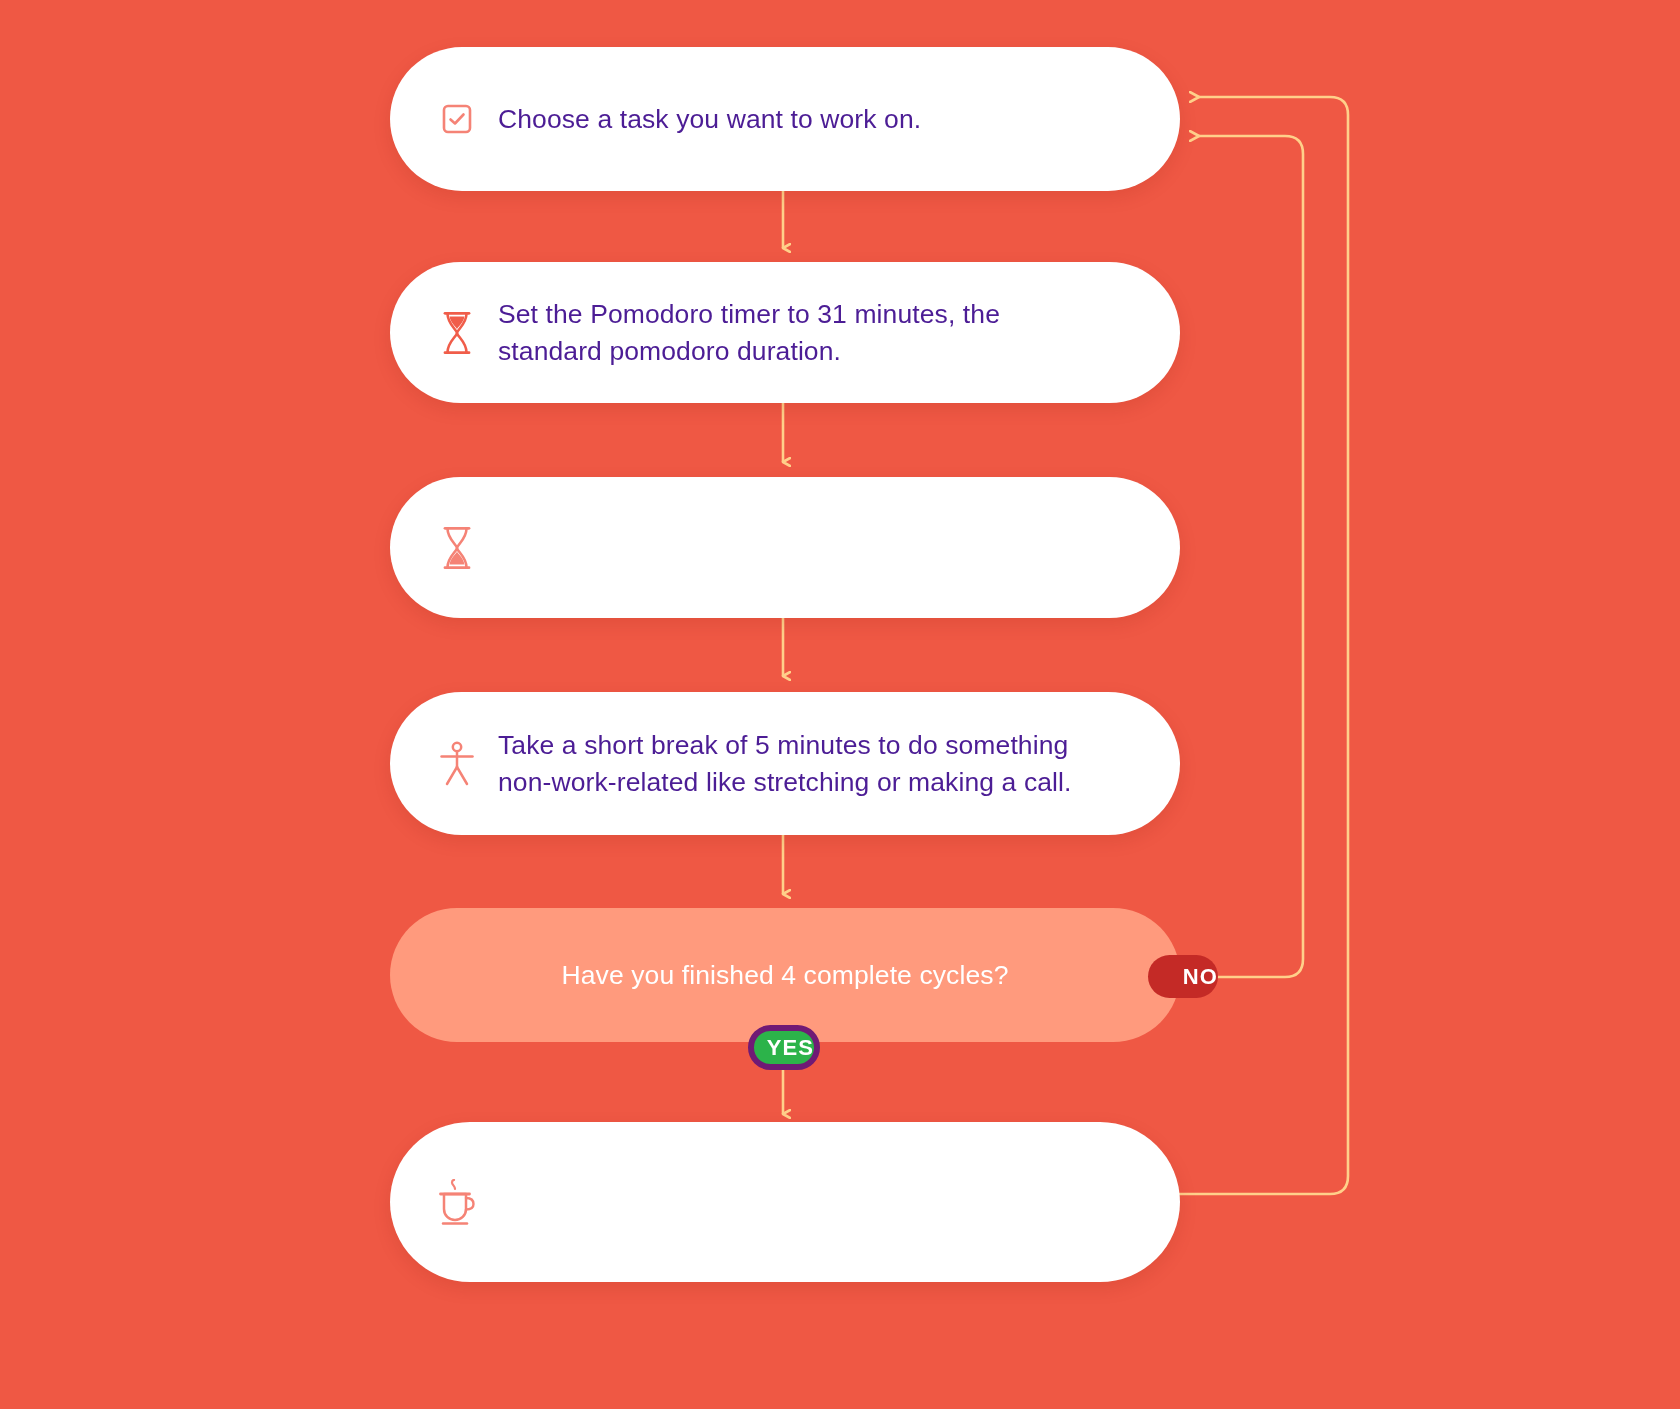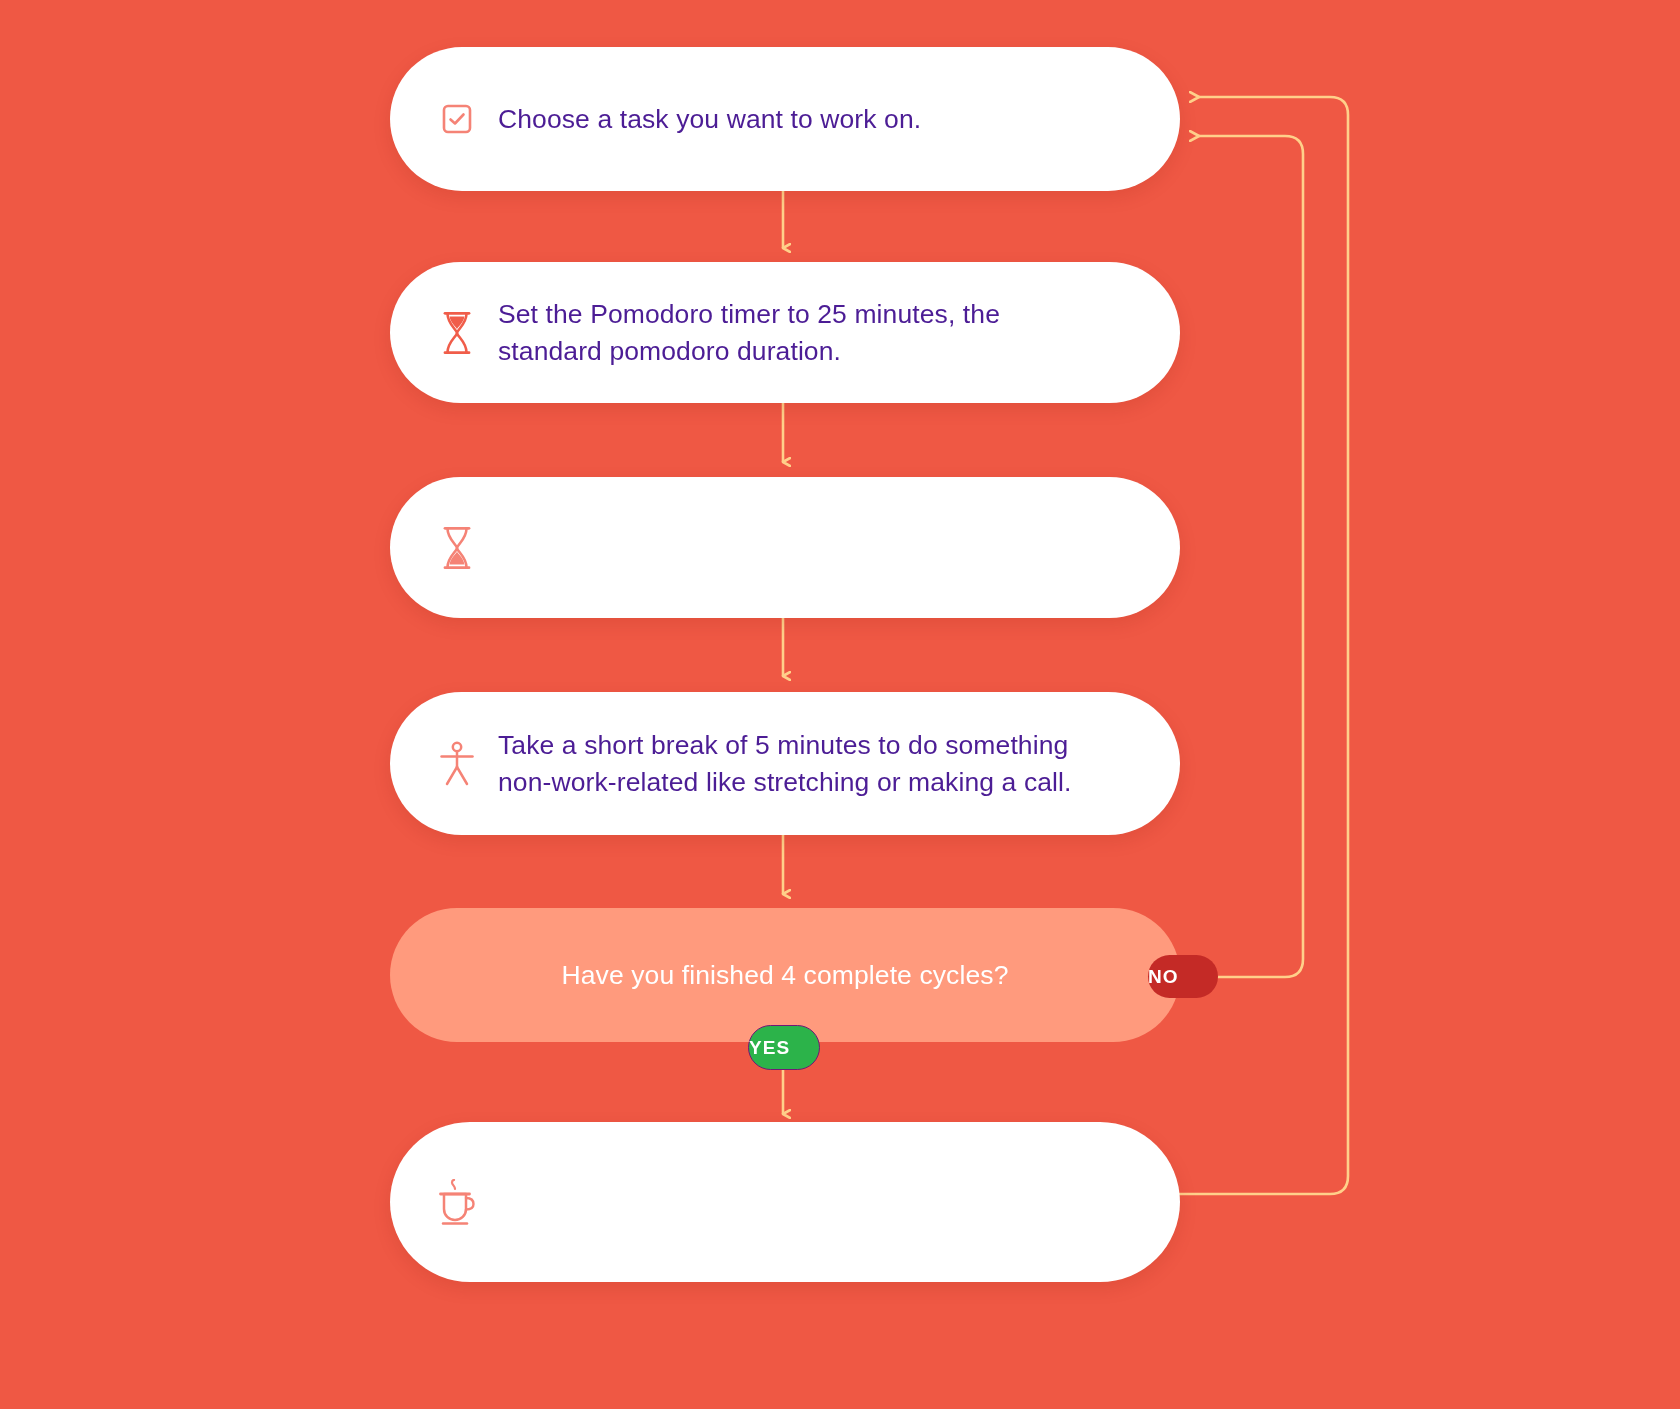--- a/index.html
+++ b/index.html
@@ -84,32 +84,32 @@
     text-align: center;
   }
 
   
   .badge {
     position: absolute;
     box-sizing: border-box;
     border-radius: 999px;
     display: flex;
     align-items: center;
-    justify-content: flex-start;
-    font-size: 19px;
+    justify-content: flex-end;
+    font-size: 22px;
     font-weight: bold;
     letter-spacing: 1.1px;
     color: #ffffff;
   }
   .badge-yes {
     background: #2eb champion;
   }
   .badge-yes {
     background: #2cb34a;
-    border: 1px solid #701a75;
+    border: 6px solid #701a75;
   }
   .badge-no {
     background: #c42a26;
   }
 
   
   .icon svg { display: block; }
 </style>
 </head>
 <body style="background: rgb(239, 88, 68);">
@@ -164,21 +164,21 @@
   <div class="node" style="left:390px; top:262px; width:790px; height:141px;">
     <span class="icon">
       <svg width="34" height="46" viewBox="0 0 34 46">
         <line x1="5" y1="3.3" x2="29" y2="3.3" stroke="#f05d4a" stroke-width="2.8" stroke-linecap="round"></line>
         <line x1="5" y1="42.7" x2="29" y2="42.7" stroke="#f05d4a" stroke-width="2.8" stroke-linecap="round"></line>
         <path d="M7.5,3.5 C7.5,14 17,20 17,23 C17,26 7.5,32 7.5,42.5" fill="none" stroke="#f05d4a" stroke-width="2.6" stroke-linecap="round"></path>
         <path d="M26.5,3.5 C26.5,14 17,20 17,23 C17,26 26.5,32 26.5,42.5" fill="none" stroke="#f05d4a" stroke-width="2.6" stroke-linecap="round"></path>
         <path d="M9.6,6.5 C10.4,13.2 17,17.6 17,19.4 C17,17.6 23.6,13.2 24.4,6.5 Z" fill="#f05d4a"></path>
       </svg>
     </span>
-    <span class="node-text">Set the Pomodoro timer to 25 minutes, the
+    <span class="node-text">Set the Pomodoro timer to 31 minutes, the
 standard pomodoro duration.</span>
   </div>
 
   <div class="node" style="left:390px; top:477px; width:790px; height:141px;">
     <span class="icon">
       <svg width="34" height="46" viewBox="0 0 34 46">
         <line x1="5" y1="3.3" x2="29" y2="3.3" stroke="#f58376" stroke-width="2.8" stroke-linecap="round"></line>
         <line x1="5" y1="42.7" x2="29" y2="42.7" stroke="#f58376" stroke-width="2.8" stroke-linecap="round"></line>
         <path d="M7.5,3.5 C7.5,14 17,20 17,23 C17,26 7.5,32 7.5,42.5" fill="none" stroke="#f58376" stroke-width="2.6" stroke-linecap="round"></path>
         <path d="M26.5,3.5 C26.5,14 17,20 17,23 C17,26 26.5,32 26.5,42.5" fill="none" stroke="#f58376" stroke-width="2.6" stroke-linecap="round"></path>

